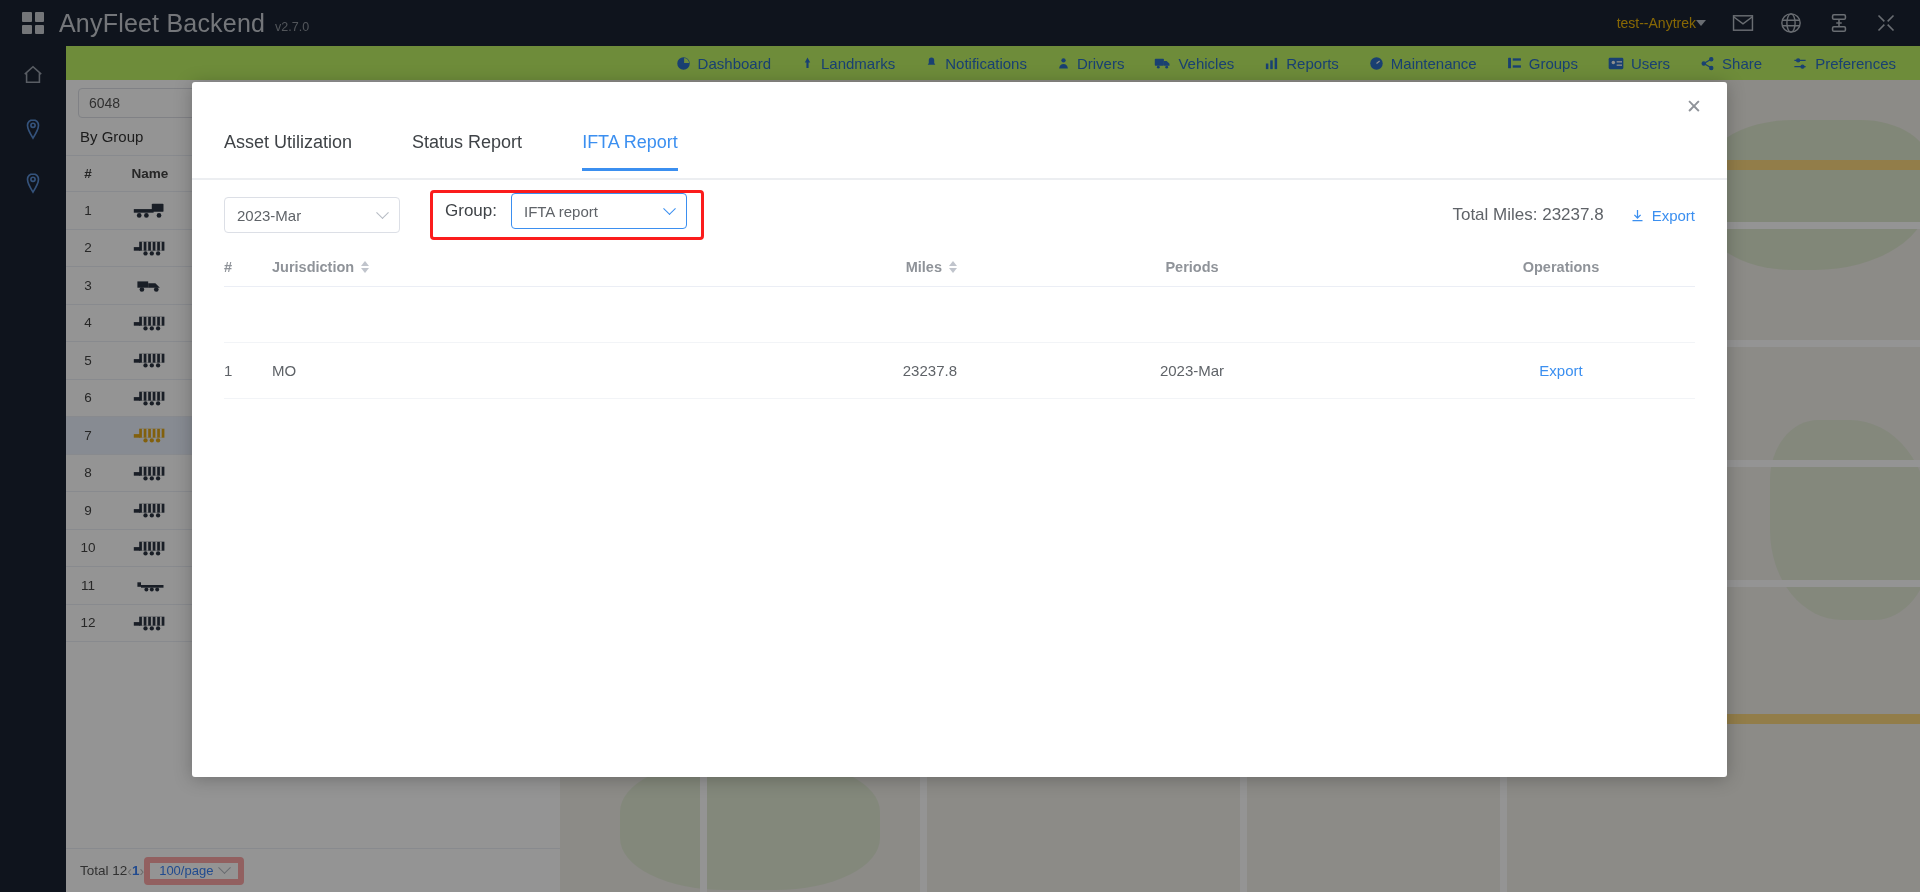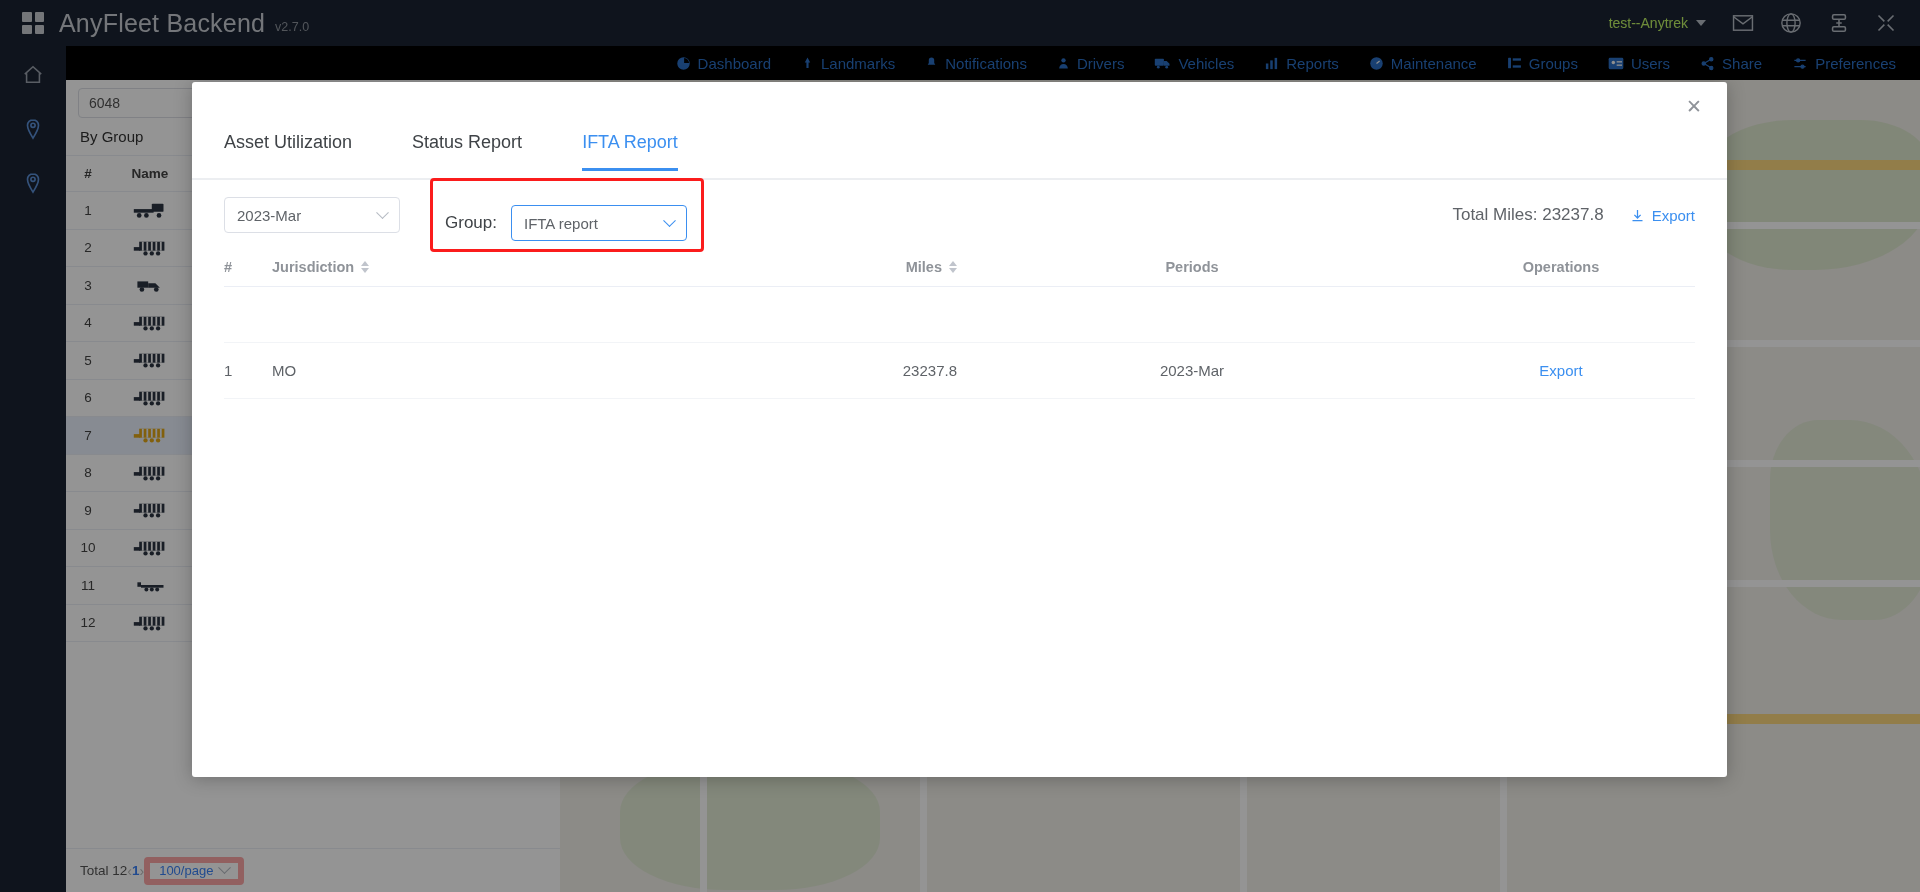--- a/index.html
+++ b/index.html
@@ -92,31 +92,31 @@
   }
   .grid-icon { margin-left: 22px; width: 22px; height: 22px; display:grid;
     grid-template-columns: 1fr 1fr; grid-template-rows: 1fr 1fr; gap: 3px; cursor:pointer;}
   .grid-icon i { background: #c9ccd1; border-radius: 1px; display:block; }
   .app-title {
     margin-left: 15px; font-size: 25px; color: #c8ccd2; font-weight: 400;
     letter-spacing: .2px;
   }
   .app-ver { margin-left: 10px; font-size: 12.5px; color: #8d939c; align-self: flex-end; margin-bottom: 12px; }
   .topbar-right { margin-left: auto; display: flex; align-items: center; gap: 26px; padding-right: 24px; }
-  .user-name { font-size: 14px; color: #bef264; cursor: pointer; display:flex; align-items:center; gap:8px;}
+  .user-name { font-size: 14px; color: #eab308; cursor: pointer; display:flex; align-items:center; }
   .caret-down {
     width: 0; height: 0; border-left: 5px solid transparent; border-right: 5px solid transparent;
     border-top: 6px solid #b6bcc5;
   }
   .ic { color: #b6bcc5; cursor: pointer; display:flex; align-items:center; }
 
   
   .navbar {
     position: absolute; left: 66px; top: 46px; width: 1854px; height: 34px;
-    background: #000000; display: flex; align-items: center; justify-content: flex-end;
+    background: #bef264; display: flex; align-items: center; justify-content: flex-end;
     padding-right: 24px; gap: 30px; z-index: 20;
   }
   .nav-item {
     display: flex; align-items: center; gap: 7px;
     font-size: 15px; color: #2b6fc4; cursor: pointer; white-space: nowrap;
   }
   .nav-item svg { display:block; }
 
   
   .rail {
@@ -200,21 +200,21 @@
   }
   #period-select { width: 176px; }
   #group-select { width: 176px; border-color: #3b8ff0; color: #5f6368; }
   .sel-caret {
     width: 9px; height: 9px; border-right: 1.6px solid #b6bbc3;
     border-bottom: 1.6px solid #b6bbc3; transform: rotate(45deg) translate(-2px,-2px);
   }
   #group-select .sel-caret { border-color: #3b8ff0; }
   .group-wrap {
     margin-left: 30px; display: flex; align-items: center; gap: 14px;
-    border: 3px solid #fb1c1c; border-radius: 4px; padding: 24px 14px 8px 12px;
+    border: 3px solid #fb1c1c; border-radius: 4px; padding: 0 14px 8px 12px;
   }
   .group-label { font-size: 17px; color: #3f4347; white-space: nowrap; }
   .filters-right { margin-left: auto; display: flex; align-items: center; gap: 26px; }
   .total-miles { font-size: 17px; color: #5f6368; white-space: nowrap; }
   .export-link {
     display: flex; align-items: center; gap: 7px;
     font-size: 15px; color: #3b8ff0; cursor: pointer;
   }
 
   .rtable { position: absolute; left: 32px; top: 165px; right: 32px; }

